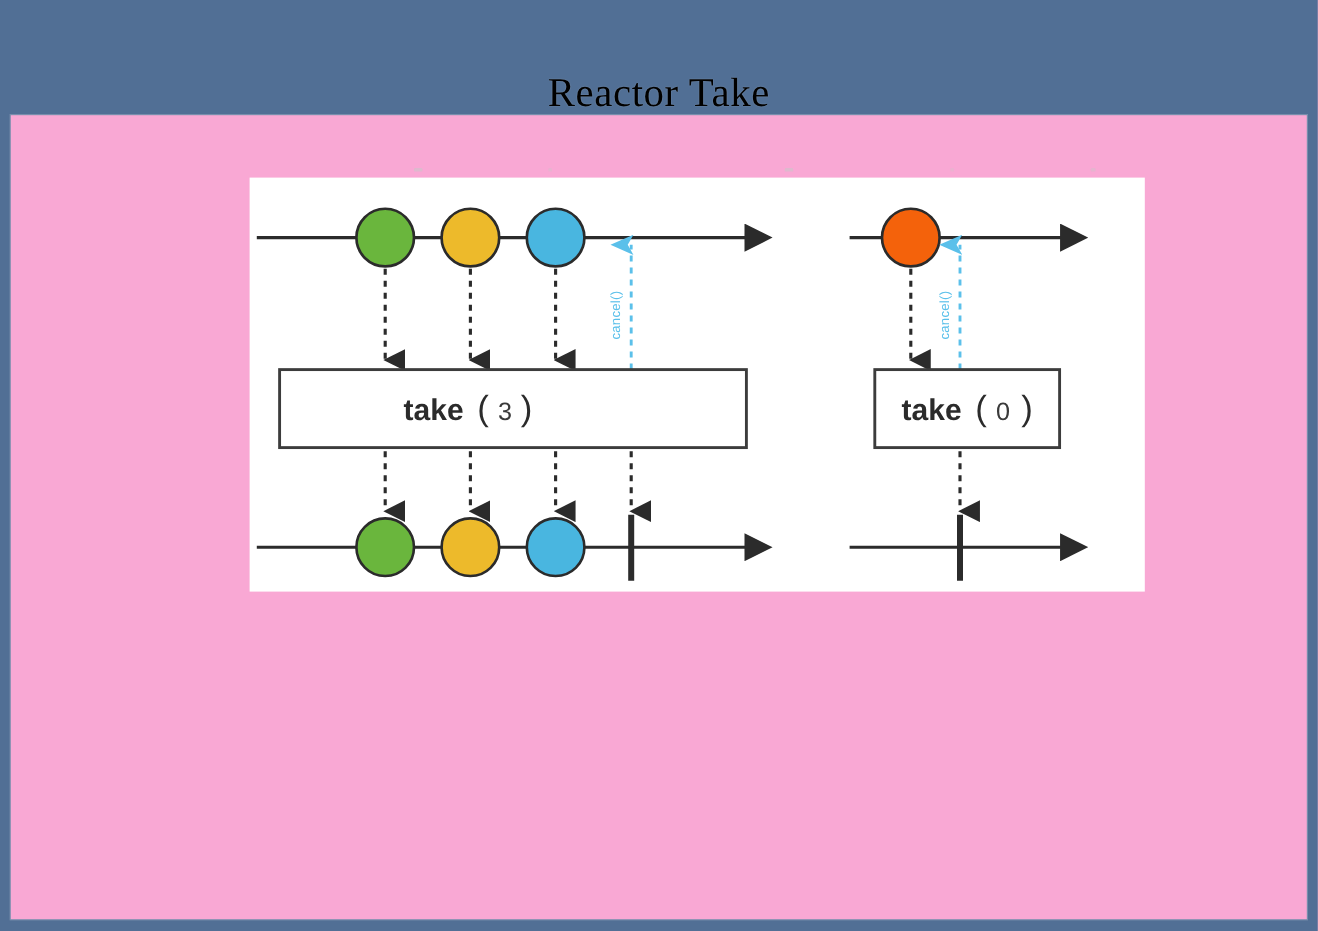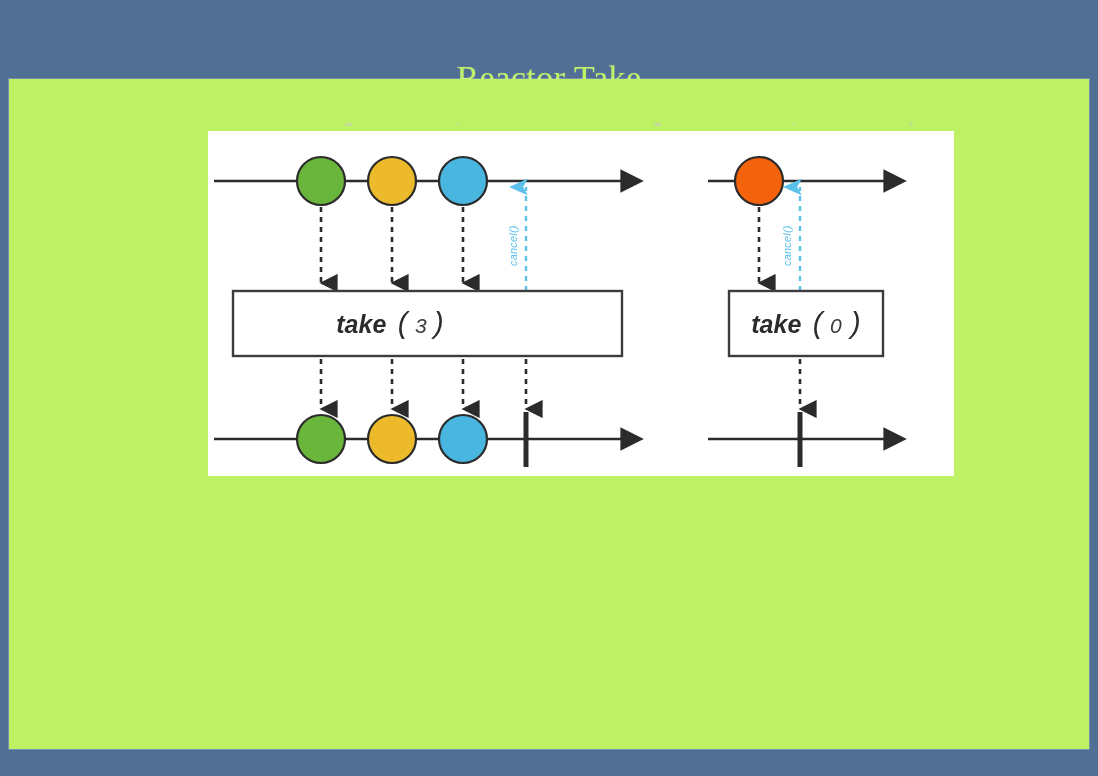--- a/index.html
+++ b/index.html
@@ -26,39 +26,38 @@
   
   #slide-title {
     position: absolute;
     top: 58px;
     left: 0;
     width: 1098px;
     text-align: center;
     font-family: "Liberation Serif", "DejaVu Serif", serif;
     font-size: 34px;
     font-weight: 400;
-    color: #bef264;
+    color: #000000;
     letter-spacing: 0.5px;
     line-height: 40px;
     z-index: 1;
     white-space: nowrap;
     text-shadow: 0 0 1px rgba(255,255,255,0.35);
   }
 
   
   #content-panel {
     position: absolute;
     left: 9px;
-    top: 79px;
+    top: 96px;
     width: 1080px;
     height: 670px;
-    background: #bef264;
+    background: #f9a8d4;
     z-index: 2;
     box-shadow: 0 0 0 1px rgba(255,255,255,0.22);
-    font-style: italic;
   }
 
   
   #diagram-image {
     position: absolute;
     left: 199px;
     top: 52px;     
     width: 746px;
     height: 345px; 
     background: #ffffff;

